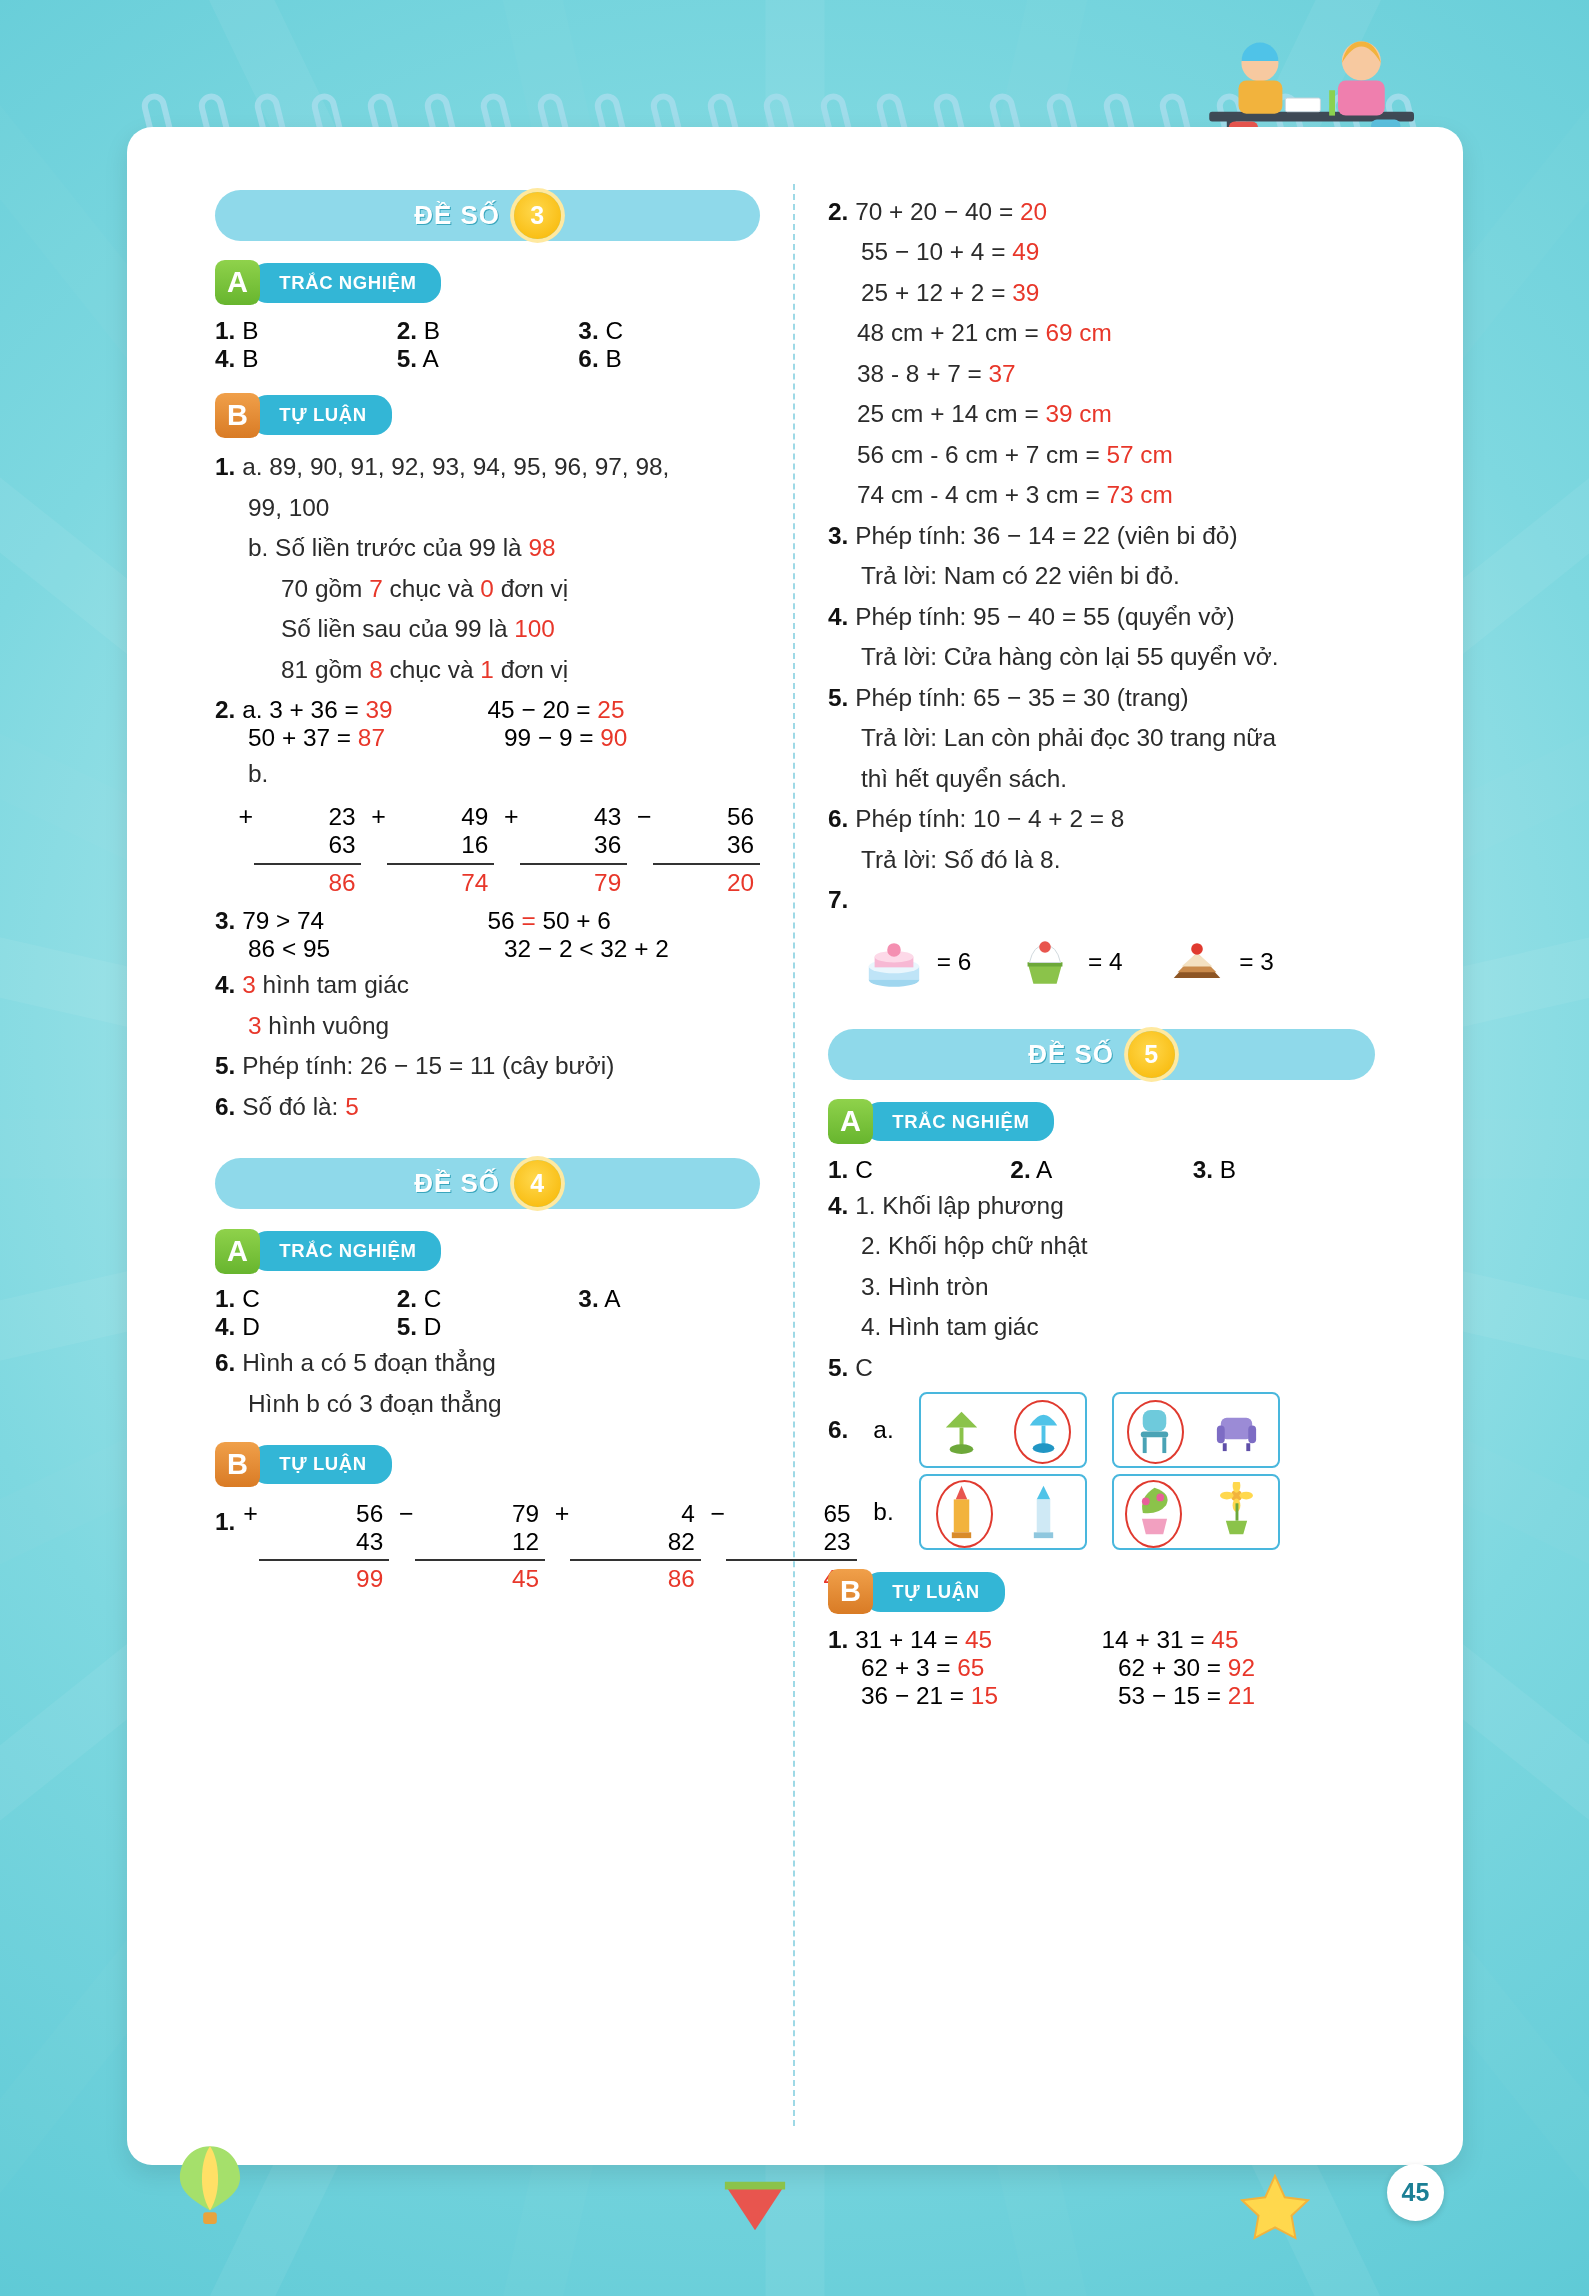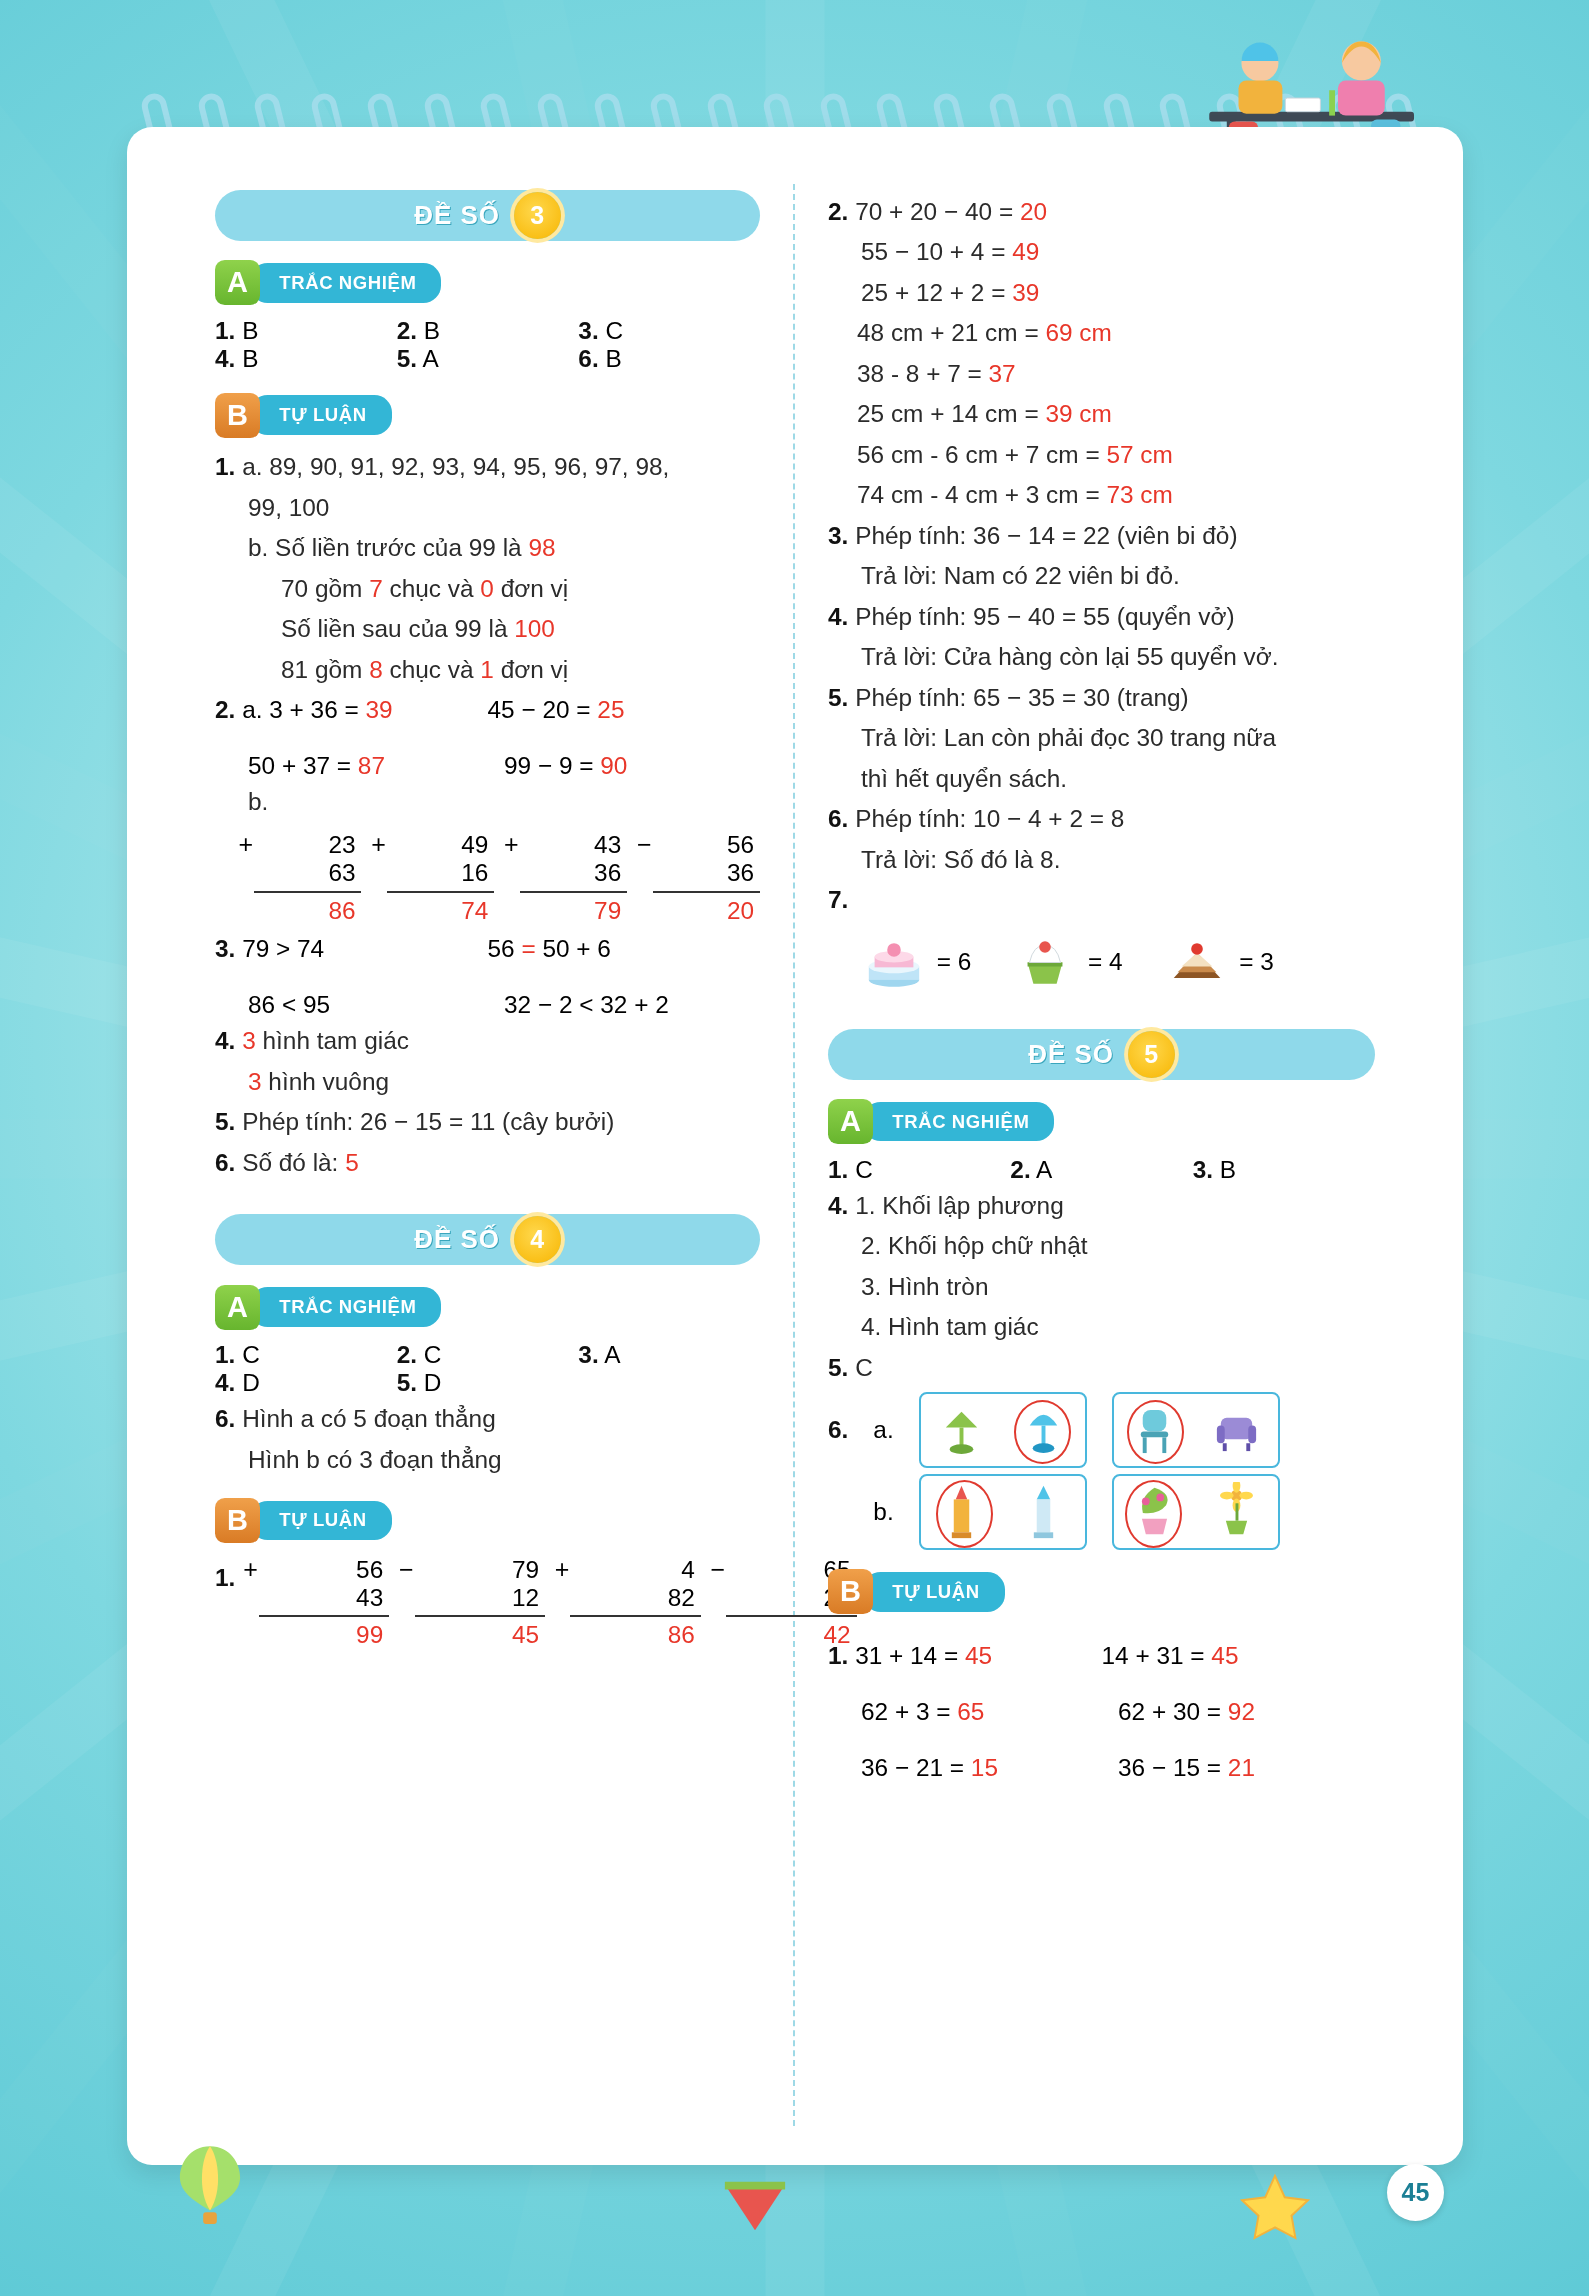--- a/index.html
+++ b/index.html
@@ -101,21 +101,21 @@
 
   
   .line { font-size: 24.4px; color:#2b2b2b; line-height: 1.5; margin: 3.9px 0; }
   .num { font-weight:bold; color:#111; }
   .red { color:#e8372a; }
   .indent1 { padding-left: 33px; }
   .indent2 { padding-left: 66px; }
   .row3 { display:flex; }
   .row3 > div { flex: 1; font-size:24.4px; }
   .row2 > div { flex: 1; font-size:24.4px; }
-  .row2 { display:flex;margin-top:28px; }
+  .row2 { display:flex; }
 
   
   .sums { display:flex; gap: 9.8px; margin: 9.8px 0 3.9px 23.4px; }
   .sum { width: 146px; font-size: 24.4px; }
   .sum .r { display:flex; justify-content:flex-end; align-items:baseline; }
   .sum .op { margin-right: auto; font-size:25px; }
   .sum .bar { border-top: 2px solid #333; margin: 3.9px 0 3.9px 15.6px; }
   .sum .res { color:#e8372a; text-align:right; padding-right: 5.9px;}
   .sum .v { padding-right: 5.9px; }
 
@@ -626,21 +626,21 @@
         <div><span class="num">1.</span>
           <span>31 + 14 = </span><span class="red">45</span></div>
         <div><span>14 + 31 = </span><span class="red">45</span></div>
       </div>
       <div class="row2">
         <div style="padding-left:33px"><span>62 + 3 = </span><span class="red">65</span></div>
         <div><span>62 + 30 = </span><span class="red">92</span></div>
       </div>
       <div class="row2">
         <div style="padding-left:33px"><span>36 − 21 = </span><span class="red">15</span></div>
-        <div><span>36 − 15 = </span><span class="red">21</span></div>
+        <div><span>53 − 15 = </span><span class="red">21</span></div>
       </div>
 
     </div>
   </div>
 </div>
 
 <svg class="deco" style="left:176px;" width="68" height="98" viewBox="0 0 70 100">
   <path d="M35 4 C14 4 4 22 4 36 C4 52 22 62 35 70 C48 62 66 52 66 36 C66 22 56 4 35 4z" fill="#a5e06b"></path>
   <path d="M35 4 C26 16 22 50 35 70 C48 50 44 16 35 4z" fill="#ffe066"></path>
   <rect x="28" y="72" width="14" height="12" rx="3" fill="#e8a33d"></rect>

